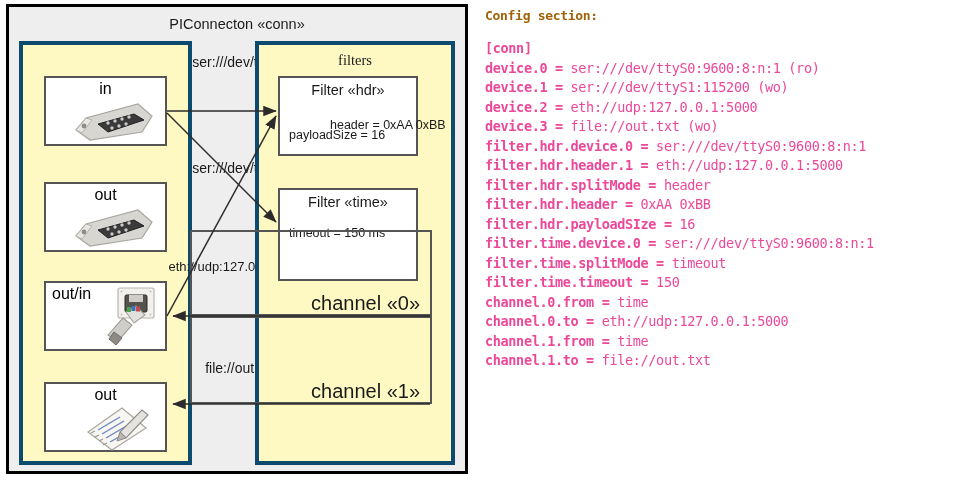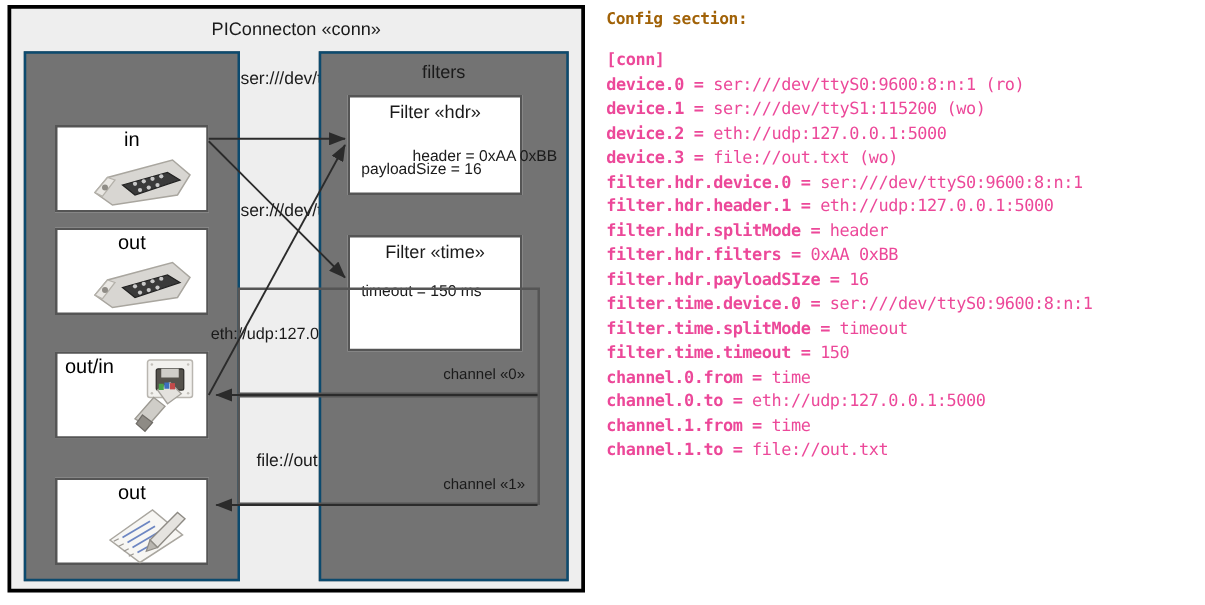--- a/index.html
+++ b/index.html
@@ -15,22 +15,23 @@
   .outer-box{
     position:absolute;left:6px;top:4px;width:462px;height:470px;
     background:#eeeeee;border:3px solid #000000;box-sizing:border-box;
   }
   .outer-title{
     position:absolute;left:0;top:9px;width:100%;text-align:center;
     font-size:14.5px;color:#1a1a1a;
   }
 
   .panel{
-    position:absolute;background:#737373;border:2px solid #0c4a6e;
+    position:absolute;background:#fef9c3;border:4px solid #0c4a6e;
     box-sizing:border-box;
+    font-family:Liberation Serif, serif;
   }
   .panel-devices{left:19px;top:41px;width:173px;height:424px;}
   .panel-filters{left:255px;top:41px;width:200px;height:424px;}
   .panel-title{
     position:absolute;left:0;top:7px;width:100%;text-align:center;
     font-size:14.5px;color:#1a1a1a;
   }
 
   
   .dev-label{
@@ -62,21 +63,21 @@
   .filter-prop{
     position:absolute;left:9px;font-size:12.5px;color:#1a1a1a;white-space:nowrap;
   }
 
   
   .chan-box{
     position:absolute;border:2px solid #555555;box-sizing:border-box;
     background:transparent;
   }
   .chan-label{
-    position:absolute;font-size:12px;color:#1a1a1a;white-space:nowrap;
+    position:absolute;font-size:20px;color:#1a1a1a;white-space:nowrap;
     text-align:right;
   }
 
   svg.overlay{position:absolute;left:0;top:0;width:478px;height:484px;overflow:visible;}
 
   
   #config{
     position:absolute;left:482px;top:0;width:482px;height:484px;
     font-family:"DejaVu Sans Mono","Liberation Mono",monospace;
   }
@@ -97,21 +98,21 @@
 
 <div id="diagram">
 
   <div class="outer-box">
     <div class="outer-title">PIConnecton «conn»</div>
   </div>
 
   <div class="panel panel-devices"></div>
 
   <div class="dev-label" style="top:54px;">ser:///dev/ttyS0</div>
-  <div class="dev-box" style="top:76px;height:70px;margin-top:24px;">
+  <div class="dev-box" style="top:76px;height:70px;">
     <div class="dev-inout">in</div>
     <svg class="icon-art" style="left:22px;top:18px;" width="90" height="48" viewBox="0 0 90 48">
       <g>
         <path d="M8 34 L18 22 L70 8 L84 20 L74 36 L22 44 Z" fill="#d8d6d2" stroke="#a9a69f" stroke-width="1.2"></path>
         <path d="M30 28 L66 18 L76 24 L40 36 Z" fill="#3a3a3a" stroke="#222" stroke-width="1"></path>
         <circle cx="40" cy="27" r="1.7" fill="#c9c9c9"></circle>
           <circle cx="47" cy="25" r="1.7" fill="#c9c9c9"></circle>
         <circle cx="54" cy="23" r="1.7" fill="#c9c9c9"></circle>
           <circle cx="61" cy="21" r="1.7" fill="#c9c9c9"></circle>
         <circle cx="44" cy="32" r="1.7" fill="#c9c9c9"></circle>
@@ -236,21 +237,21 @@
   <div class="cfg-head">Config section:</div>
   <div class="cfg-lines" id="cfg-lines">
       <div class="cfg-line"><b>[conn]</b><span></span></div>
       <div class="cfg-line"><b>device.0 = </b><span>ser:///dev/ttyS0:9600:8:n:1 (ro)</span></div>
       <div class="cfg-line"><b>device.1 = </b><span>ser:///dev/ttyS1:115200 (wo)</span></div>
       <div class="cfg-line"><b>device.2 = </b><span>eth://udp:127.0.0.1:5000</span></div>
       <div class="cfg-line"><b>device.3 = </b><span>file://out.txt (wo)</span></div>
       <div class="cfg-line"><b>filter.hdr.device.0 = </b><span>ser:///dev/ttyS0:9600:8:n:1</span></div>
       <div class="cfg-line"><b>filter.hdr.header.1 = </b><span>eth://udp:127.0.0.1:5000</span></div>
       <div class="cfg-line"><b>filter.hdr.splitMode = </b><span>header</span></div>
-      <div class="cfg-line"><b>filter.hdr.filters = </b><span>0xAA 0xBB</span></div>
+      <div class="cfg-line"><b>filter.hdr.header = </b><span>0xAA 0xBB</span></div>
       <div class="cfg-line"><b>filter.hdr.payloadSIze = </b><span>16</span></div>
       <div class="cfg-line"><b>filter.time.device.0 = </b><span>ser:///dev/ttyS0:9600:8:n:1</span></div>
       <div class="cfg-line"><b>filter.time.splitMode = </b><span>timeout</span></div>
       <div class="cfg-line"><b>filter.time.timeout = </b><span>150</span></div>
       <div class="cfg-line"><b>channel.0.from = </b><span>time</span></div>
       <div class="cfg-line"><b>channel.0.to = </b><span>eth://udp:127.0.0.1:5000</span></div>
       <div class="cfg-line"><b>channel.1.from = </b><span>time</span></div>
       <div class="cfg-line"><b>channel.1.to = </b><span>file://out.txt</span></div>
     </div>
 </div>

